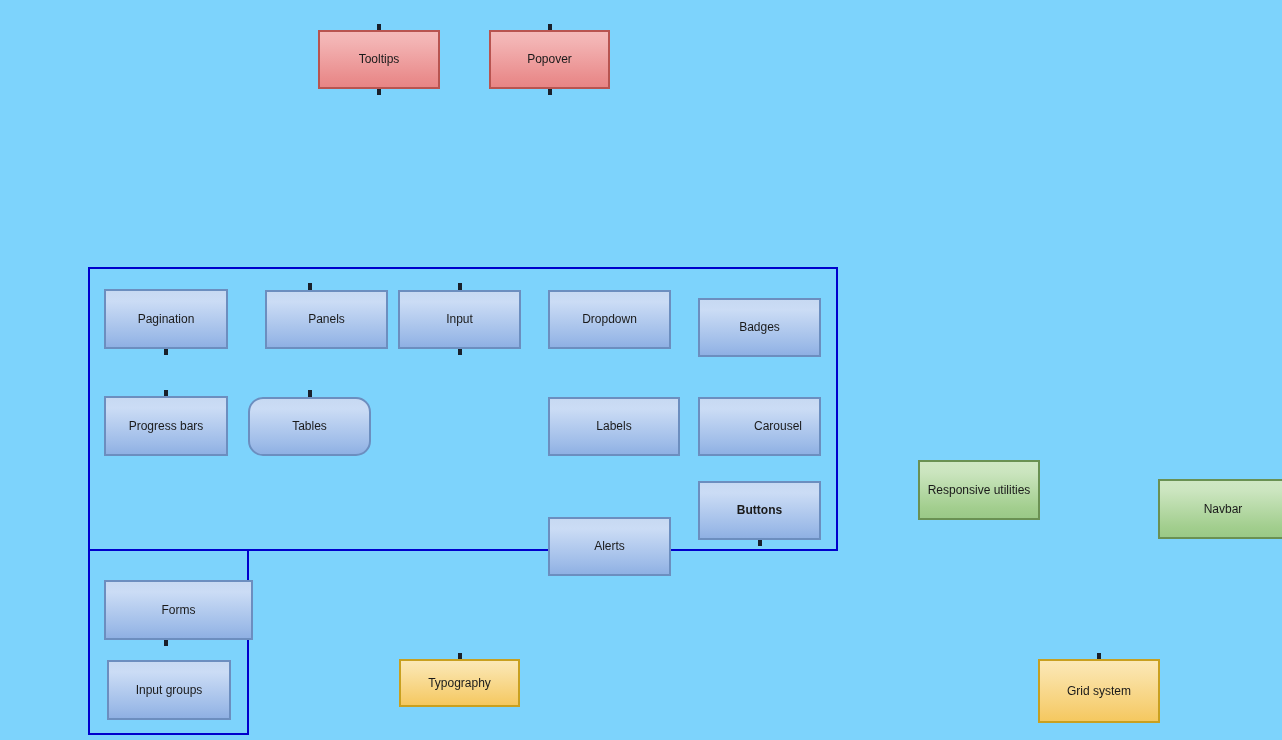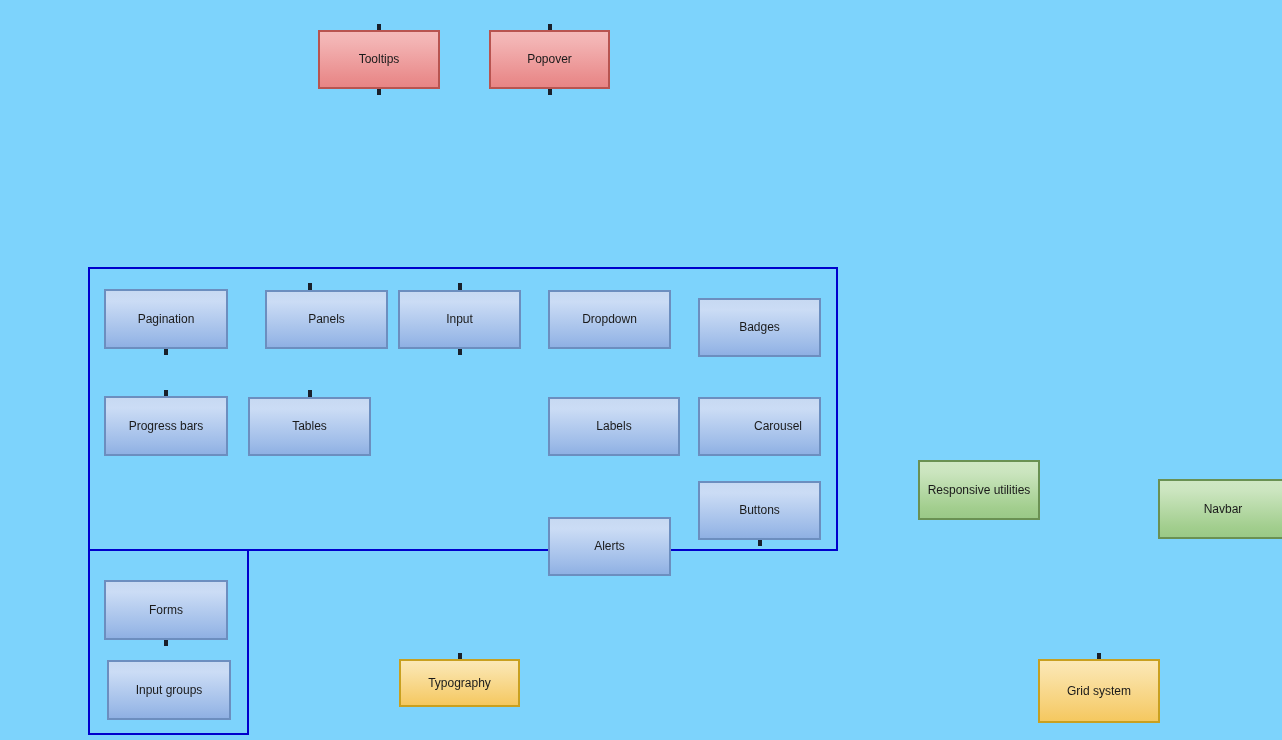--- a/index.html
+++ b/index.html
@@ -110,42 +110,42 @@
       </div>
       <div class="node blue" style="left: 548px; top: 290px; width: 123px; height: 59px;">
         <span>Dropdown</span>
       </div>
       <div class="node blue" style="left: 698px; top: 290px; width: 123px; height: 59px; margin-top: 8px;">
         <span>Badges</span>
       </div>
       <div class="node blue" style="left: 104px; top: 396px; width: 124px; height: 60px;">
         <span>Progress bars</span>
       </div>
-      <div class="node blue" style="left: 248px; top: 397px; width: 123px; height: 59px;">
+      <div class="node blue" style="left: 248px; top: 397px; width: 123px; height: 59px; border-radius: 15px;">
         <span>Tables</span>
       </div>
       <div class="node blue" style="left: 548px; top: 397px; width: 132px; height: 59px;">
         <span>Labels</span>
       </div>
       <div class="node blue" style="left: 698px; top: 397px; width: 123px; height: 59px; padding-left: 41px;">
         <span>Carousel</span>
       </div>
       <div class="node blue" style="left: 548px; top: 481px; width: 123px; height: 59px; margin-top: 36px;">
         <span>Alerts</span>
       </div>
-      <div class="node blue" style="left: 698px; top: 481px; width: 123px; height: 59px;">
+      <div class="node blue" style="left: 698px; top: 481px; width: 123px; height: 59px; font-weight: bold;">
         <span>Buttons</span>
       </div>
       <div class="node green" style="left: 918px; top: 460px; width: 122px; height: 60px;">
         <span>Responsive utilities</span>
       </div>
       <div class="node green" style="left: 1158px; top: 479px; width: 130px; height: 60px;">
         <span>Navbar</span>
       </div>
-      <div class="node blue" style="left: 104px; top: 580px; width: 124px; height: 60px;">
+      <div class="node blue" style="left: 104px; top: 580px; width: 149px; height: 60px;">
         <span>Forms</span>
       </div>
       <div class="node blue" style="left: 107px; top: 660px; width: 124px; height: 60px;">
         <span>Input groups</span>
       </div>
       <div class="node yellow" style="left: 399px; top: 659px; width: 121px; height: 48px;">
         <span>Typography</span>
       </div>
       <div class="node yellow" style="left: 1038px; top: 659px; width: 122px; height: 64px;">
         <span>Grid system</span>

